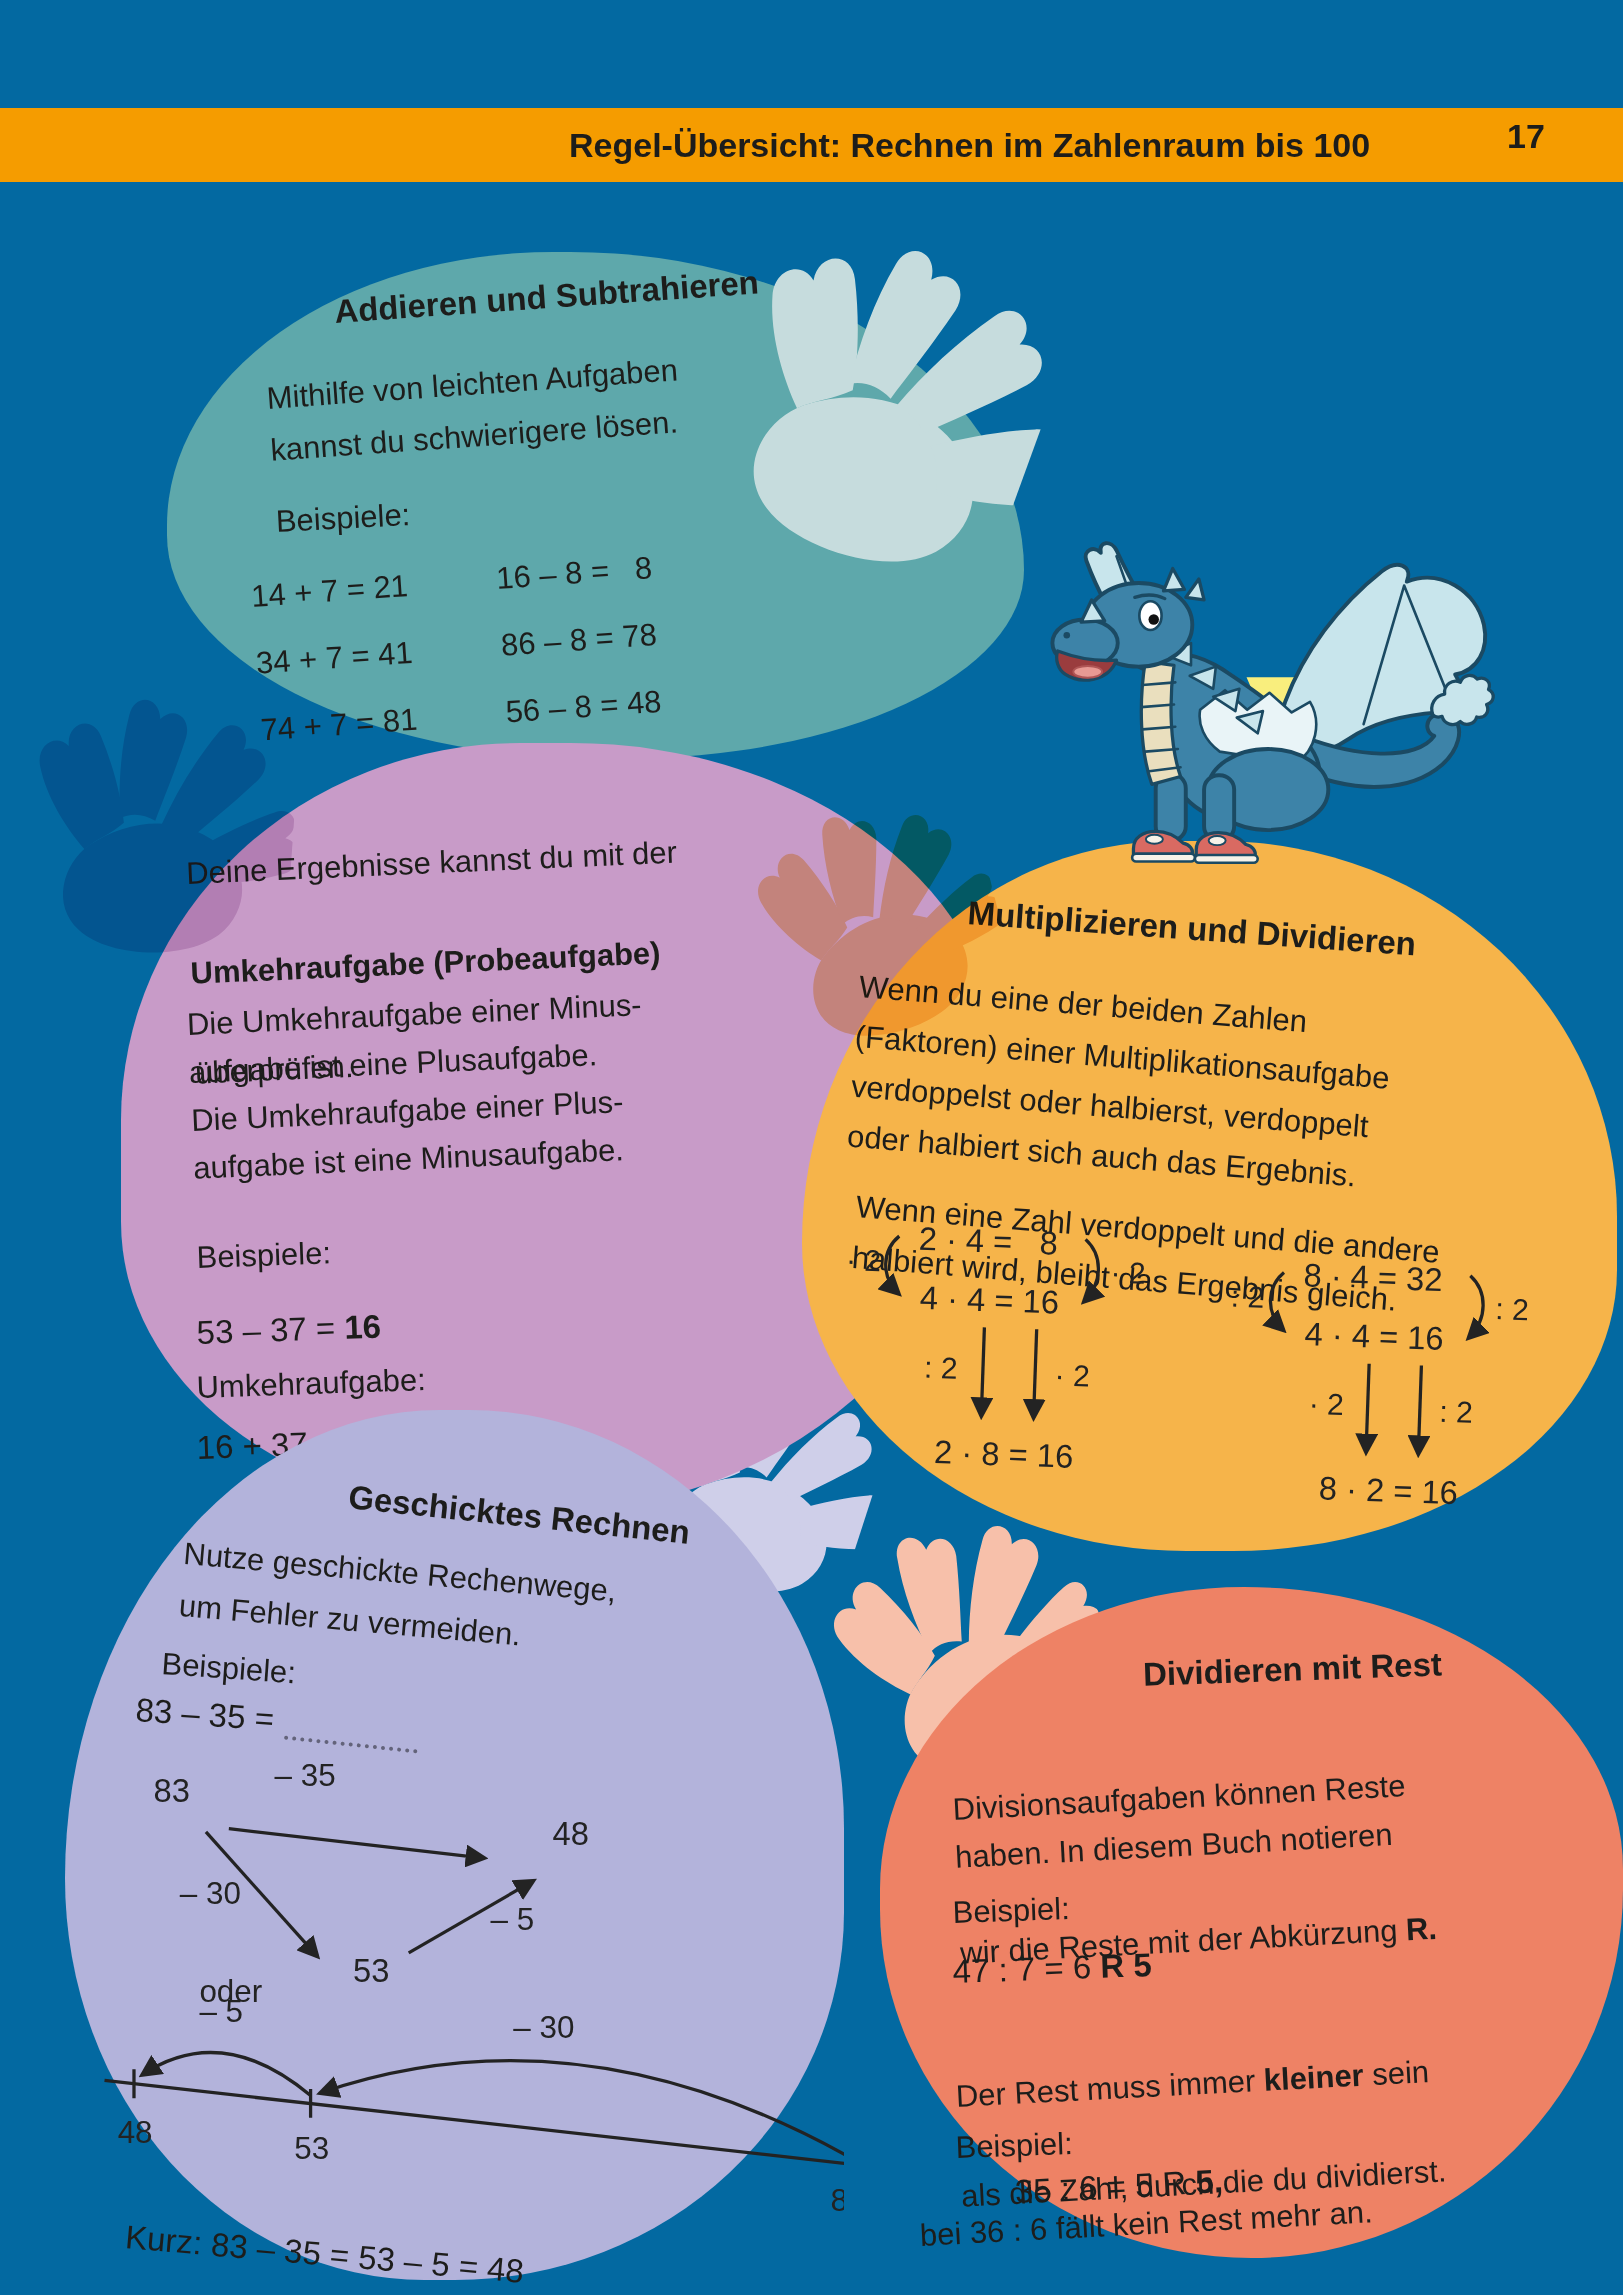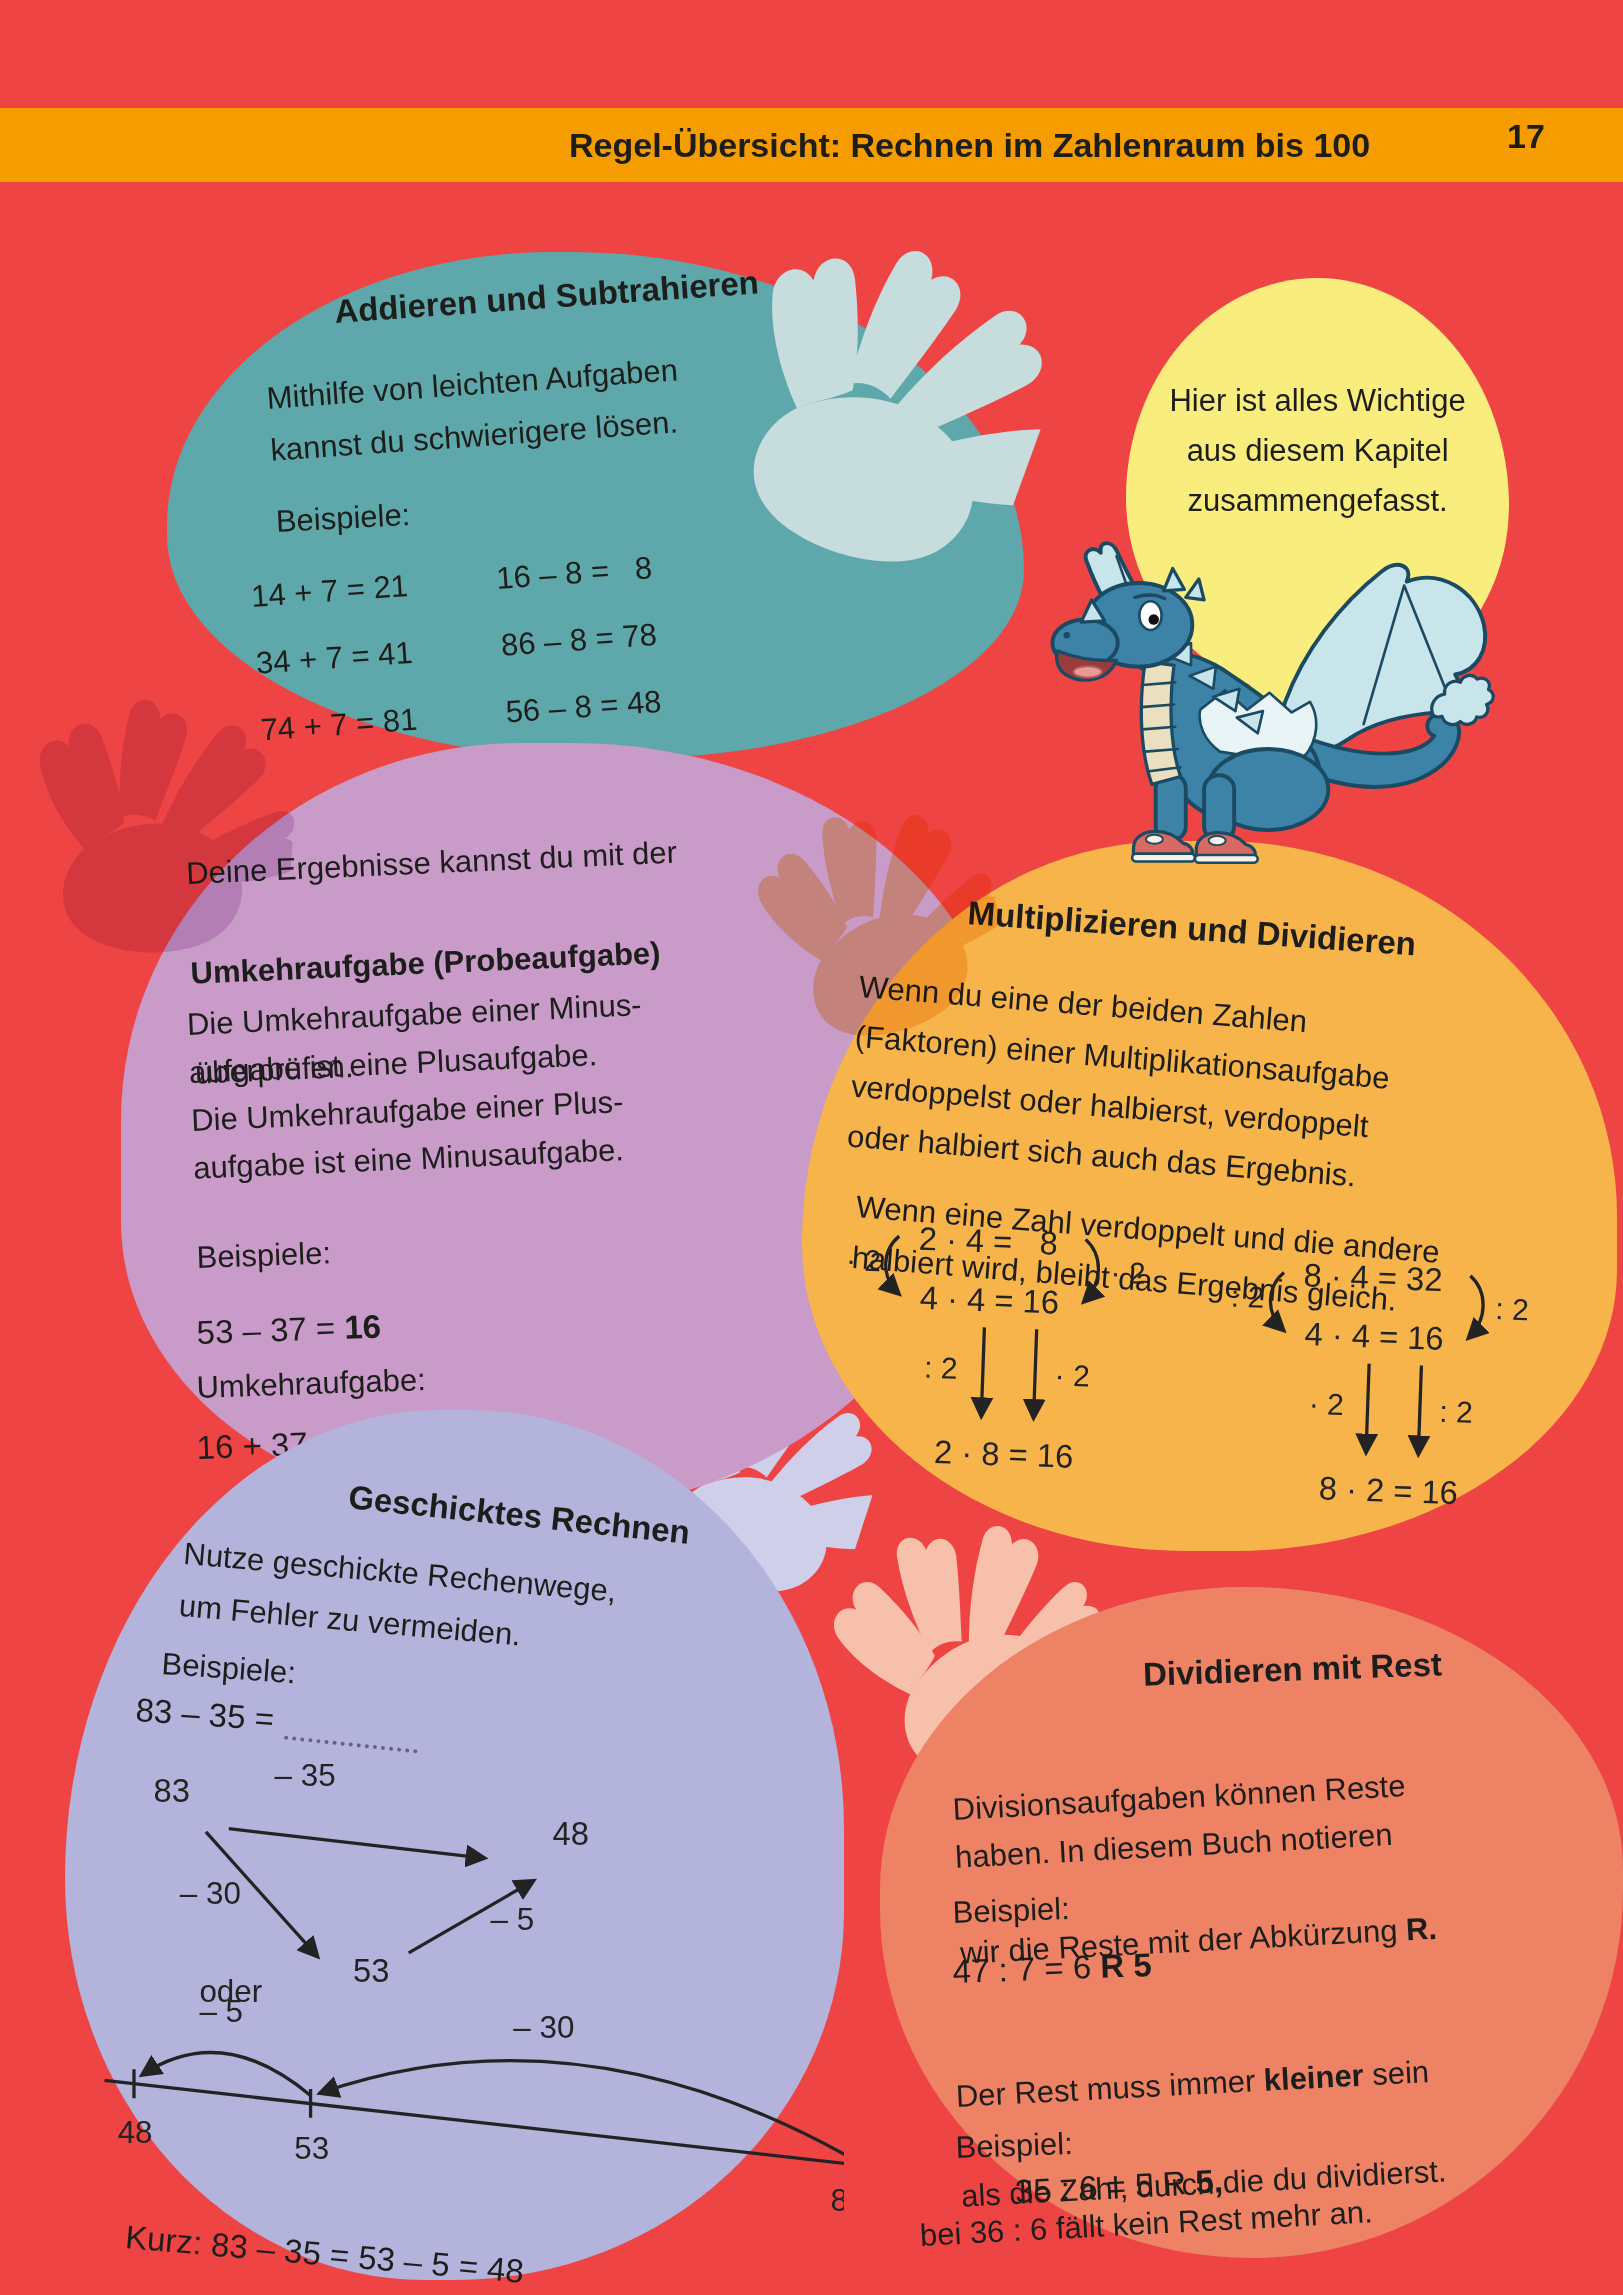--- a/index.html
+++ b/index.html
@@ -2,21 +2,21 @@
 <html style="--c-header: #F59C00; --c-teal: #5EA8AB; --c-teal_fp: #C6DCDD; --c-yellow: #F9EE7D; --c-purple: #C89BC8; --c-purple_fp: #E3CFE4; --c-orange: #F6B44A; --c-orange_fp: #F9D79E; --c-periwinkle: #B3B3DB; --c-periwinkle_fp: #CFCFE9; --c-salmon: #EE8265; --c-salmon_fp: #F7C0AA; --c-ink: #1D1D1B;font-size:10.5px"><head>
 <meta charset="utf-8">
 <style>
   html,body{margin:0;padding:0;}
   body{
     width:1623px;height:2295px;
     font-family:"Liberation Sans",sans-serif;
     color:var(--c-ink,#1d1d1b);
     background:#ffffff;position:relative;
   }
-  .page{position:absolute;left:0;top:0;width:1623px;height:2295px;background:#ef4444;overflow:hidden;}
+  .page{position:absolute;left:0;top:0;width:1623px;height:2295px;background:#0369a1;overflow:hidden;}
   .blob{position:absolute;}
   .txt{position:absolute;white-space:pre-line;transform-origin:0 0;}
   .ctr{text-align:center;}
   .b{font-weight:bold;}
   .t48s{font-size:31px;line-height:52px;}
   .cardtitle{font-size:33px;font-weight:bold;transform-origin:0 0;position:absolute;}
   .label{font-size:31px;position:absolute;transform-origin:0 0;}
   .eq{font-size:33px;position:absolute;transform-origin:0 0;white-space:pre;}
   .eqrows{font-size:31px;line-height:67px;position:absolute;transform-origin:0 0;white-space:pre-line;}
   .header-bar{position:absolute;left:0;top:108px;width:1623px;height:74px;background:var(--c-header,#F59C00);}
@@ -89,25 +89,20 @@
 kannst du schwierigere lösen.</div>
     <div class="label" style="left:108px;top:252px;transform:rotate(-3deg)">Beispiele:</div>
     <div class="eqrows" style="left:82px;top:311px;transform:rotate(-4deg)">14 + 7 = 21
 34 + 7 = 41
 74 + 7 = 81</div>
     <div class="eqrows" style="left:327px;top:293px;transform:rotate(-4deg)">16 – 8 =  8
 86 – 8 = 78
 56 – 8 = 48</div>
   </div>
 
-  <div class="bubble">
-    <div class="bubble-text">Hier ist alles Wichtige
-aus diesem Kapitel
-zusammengefasst.</div>
-  </div>
   <svg class="bubble-tail" viewBox="0 0 170 165">
     <path d="M10,0 L160,0 C135,60 75,125 35,162 C55,105 32,50 10,0 Z" fill="var(--c-yellow,#F9EE7D)"></path>
   </svg>
 
   <svg class="dragon" viewBox="0 0 780 575">
     <g stroke="#1B4A63" stroke-width="6" stroke-linejoin="round" stroke-linecap="round">
 
       <path d="M268,252 C230,196 196,138 172,86 C164,70 144,72 148,90 C138,78 120,86 126,102 C134,124 146,150 158,172 C144,160 130,172 138,188 C154,218 178,246 206,264 C230,279 254,268 268,252 Z" fill="#C8E5EC"></path>
       <path d="M172,95 L226,248" fill="none" stroke-width="4"></path>
 

